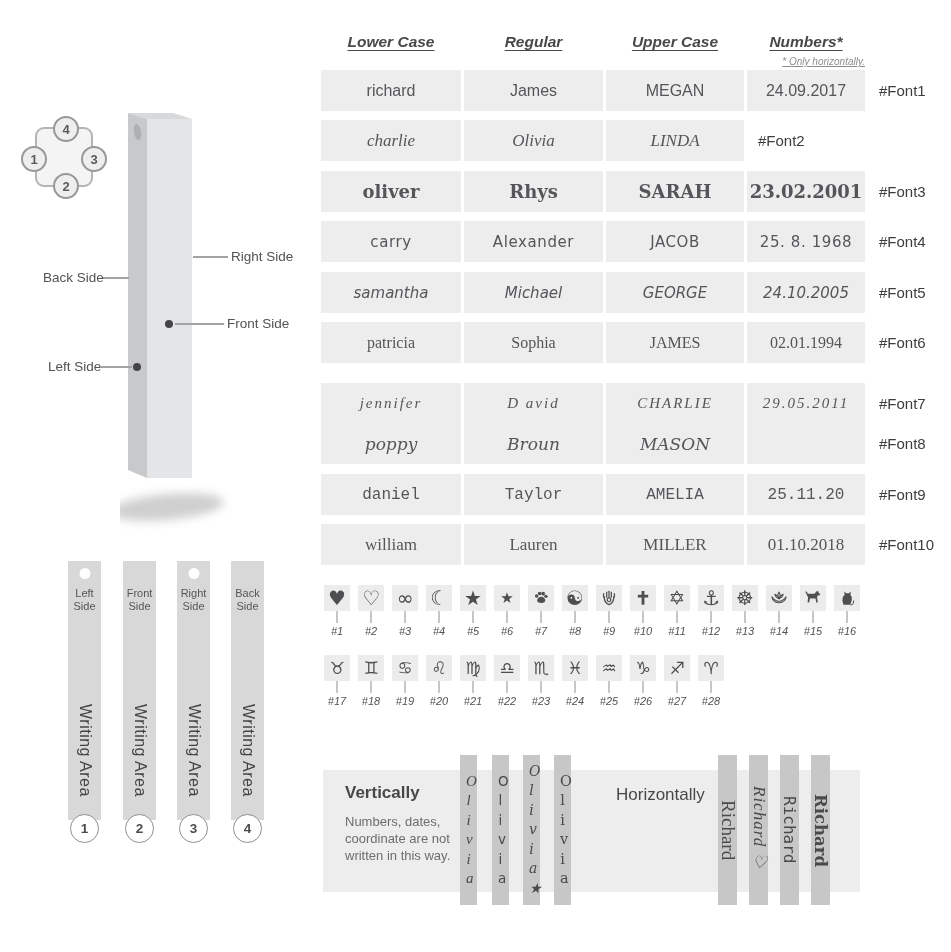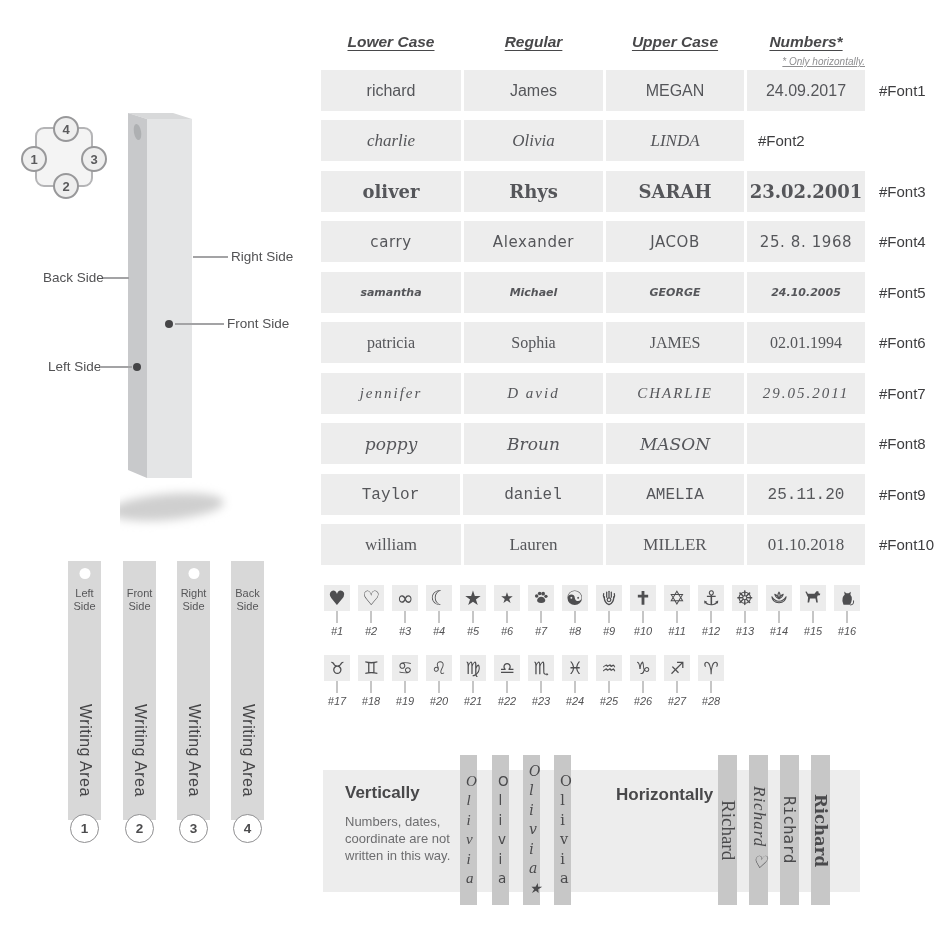--- a/index.html
+++ b/index.html
@@ -27,21 +27,21 @@
   .tnote span{text-decoration:underline;}
   .w1{width:140px}.w2{width:139px}.w3{width:138px}.w4{width:118px}
   .frow{position:absolute;left:321px;display:flex;gap:3px;}
   .cell{height:41px;display:flex;align-items:center;justify-content:center;
         background:#ededed;color:#55565a;font-size:16px;}
   .flabel{margin-left:11px;display:flex;align-items:center;font-size:15px;color:#3d3d3f;}
   .f1{font-family:"Liberation Sans",sans-serif;}
   .f2{font-family:"Liberation Serif",serif;font-style:italic;font-size:17px;}
   .f3{font-family:"DejaVu Serif",serif;font-weight:bold;font-size:18px;}
   .f4{font-family:"DejaVu Sans",sans-serif;font-size:15px;letter-spacing:0.6px;}
-  .f5{font-family:"DejaVu Sans",sans-serif;font-weight:bold;font-style:italic;font-size:11px;}
+  .f5{font-family:"DejaVu Sans",sans-serif;font-weight:normal;font-style:italic;font-size:15px;}
   .f6{font-family:Liberation Serif, serif;font-size:16px;}
   .f7{font-family:"Liberation Serif",serif;font-style:italic;letter-spacing:2px;font-size:15px;}
   .f8{font-family:"DejaVu Serif",serif;font-style:italic;font-size:17px;}
   .f9{font-family:"Liberation Mono",monospace;font-size:16px;}
   .f10{font-family:"Liberation Serif",serif;font-size:17px;}
 
   
   .symrow{position:absolute;display:flex;gap:8px;}
   .sym{width:26px;display:flex;flex-direction:column;align-items:center;}
   .sbox{width:26px;height:26px;background:#ececec;display:flex;align-items:center;
@@ -60,21 +60,21 @@
          align-items:center;justify-content:center;}
   .wtext span{writing-mode:vertical-rl;font-size:16px;color:#454547;letter-spacing:0.5px;}
   .wnum{position:absolute;top:814px;width:27px;height:27px;border-radius:50%;background:#fff;
         border:1.5px solid #8f8f91;display:flex;align-items:center;justify-content:center;
         font-size:13.5px;font-weight:bold;color:#4c4c4e;}
 
   
   .band{position:absolute;left:323px;top:770px;width:537px;height:122px;background:#ededed;}
   .vtitle{position:absolute;left:345px;top:783px;font-size:17px;font-weight:bold;color:#48484a;}
   .vnote{position:absolute;left:345px;top:813px;width:138px;font-size:13px;line-height:17px;color:#6d6d6f;}
-  .htitle{position:absolute;left:616px;top:785px;font-size:17px;font-weight:bold;color:#48484a;}
+  .htitle{position:absolute;left:616px;top:785px;font-size:17px;font-weight:normal;color:#48484a;}
   .obar{position:absolute;top:755px;width:17px;height:150px;background:#c7c7c7;
         display:flex;align-items:center;justify-content:center;}
   .obar span{width:5px;word-break:break-all;text-align:center;font-size:15px;line-height:19.5px;
              color:#4a4a4c;overflow:visible;}
   .ob1 span{font-family:"Liberation Serif",serif;font-style:italic;}
   .ob2 span{font-family:"DejaVu Sans",sans-serif;font-size:13.5px;}
   .ob3 span{font-family:"DejaVu Serif",serif;font-style:italic;font-weight:normal;font-size:14px;}
   .ob4 span{font-family:"DejaVu Serif",serif;font-size:14.5px;}
   .rbar{position:absolute;top:755px;width:19px;height:150px;background:#c7c7c7;
         display:flex;align-items:center;justify-content:center;}
@@ -161,37 +161,37 @@
     <div class="cell w4 f5">24.10.2005</div>
     <div class="flabel">#Font5</div>
   </div>
   <div class="frow" style="top:322px">
     <div class="cell w1 f6">patricia</div>
     <div class="cell w2 f6">Sophia</div>
     <div class="cell w3 f6">JAMES</div>
     <div class="cell w4 f6">02.01.1994</div>
     <div class="flabel">#Font6</div>
   </div>
-  <div class="frow" style="top:373px">
+  <div class="frow" style="top:383px">
     <div class="cell w1 f7">jennifer</div>
     <div class="cell w2 f7">D avid</div>
     <div class="cell w3 f7">CHARLIE</div>
     <div class="cell w4 f7">29.05.2011</div>
     <div class="flabel">#Font7</div>
   </div>
   <div class="frow" style="top:423px">
     <div class="cell w1 f8">poppy</div>
     <div class="cell w2 f8">Broun</div>
     <div class="cell w3 f8">MASON</div>
     <div class="cell w4 f8"></div>
     <div class="flabel">#Font8</div>
   </div>
   <div class="frow" style="top:474px">
+    <div class="cell w1 f9">daniel</div>
     <div class="cell w2 f9">Taylor</div>
-    <div class="cell w1 f9">daniel</div>
     <div class="cell w3 f9">AMELIA</div>
     <div class="cell w4 f9">25.11.20</div>
     <div class="flabel">#Font9</div>
   </div>
   <div class="frow" style="top:524px">
     <div class="cell w1 f10">william</div>
     <div class="cell w2 f10">Lauren</div>
     <div class="cell w3 f10">MILLER</div>
     <div class="cell w4 f10">01.10.2018</div>
     <div class="flabel">#Font10</div>

